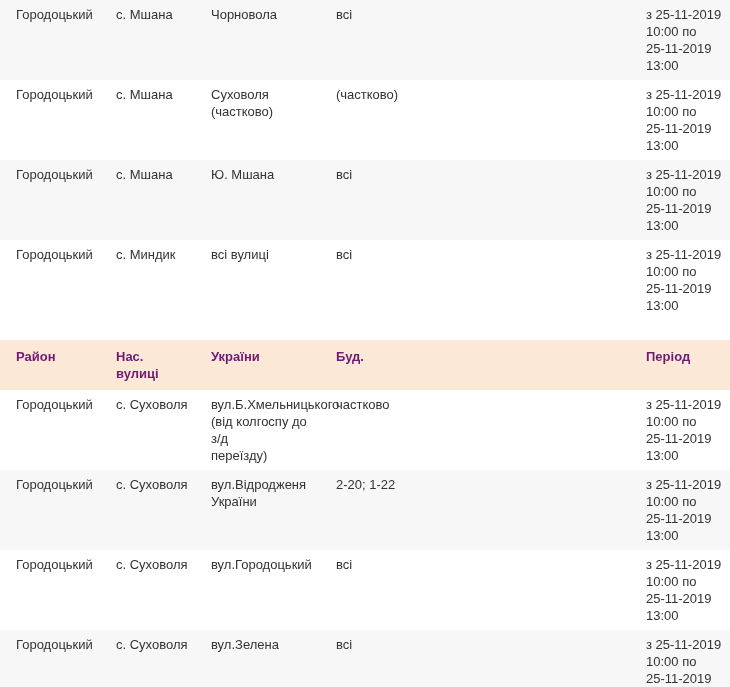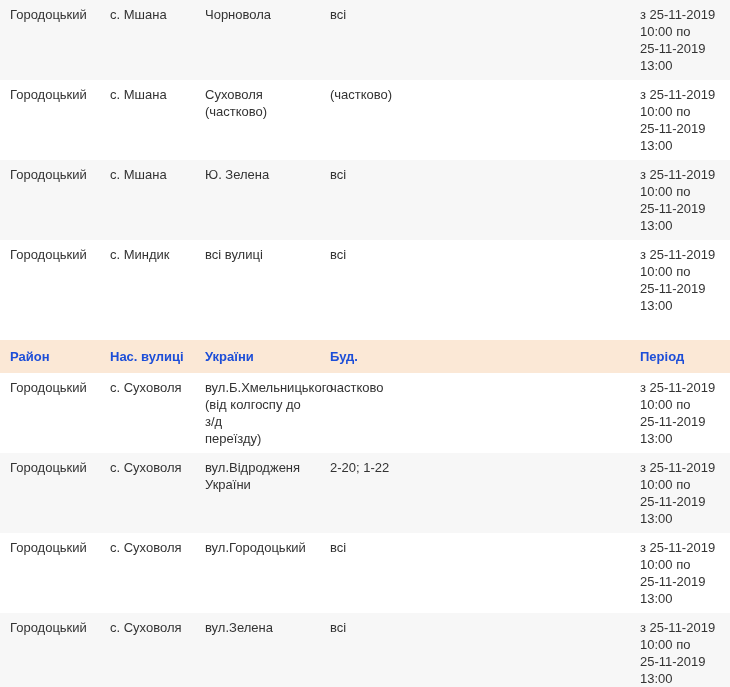--- a/index.html
+++ b/index.html
@@ -20,40 +20,40 @@
     width: 730px;
   }
   table.outage-table {
     width: 730px;
     border-collapse: collapse;
     table-layout: fixed;
   }
   table.outage-table td,
   table.outage-table th {
     vertical-align: top;
-    padding: 6px 6px 6px 10px;
+    padding: 6px 6px 6px 16px;
     line-height: 17px;
     font-weight: normal;
     text-align: left;
   }
   .col-district { width: 100px; }
   .col-settlement { width: 95px; }
   .col-street { width: 125px; }
   .col-building { width: 310px; }
   .col-period { width: 100px; }
 
   tr.row-band td {
     background: #f7f7f7;
   }
   tr.row-plain td {
     background: #ffffff;
   }
   thead.header-band th {
     background: #fbe8d6;
-    color: #1d4ed8;
+    color: #701a75;
     font-weight: bold;
     padding-top: 8px;
     padding-bottom: 8px;
   }
   .cell-text {
     display: block;
     white-space: pre-line;
   }
   .period-cell {
     white-space: pre-line;
@@ -116,21 +116,21 @@
 13:00</span></td>
       </tr>
       <tr class="row-band">
         <td>
             <span class="cell-text">Городоцький</span>
           </td>
         <td>
             <span class="cell-text">с. Мшана</span>
           </td>
         <td>
-            <span class="cell-text">Ю. Зелена</span>
+            <span class="cell-text">Ю. Мшана</span>
           </td>
         <td>
             <span class="cell-text">всі</span>
           </td>
         <td class="period-cell"><span class="cell-text">з 25-11-2019
 10:00 по
 25-11-2019
 13:00</span></td>
       </tr>
       <tr class="row-plain">

